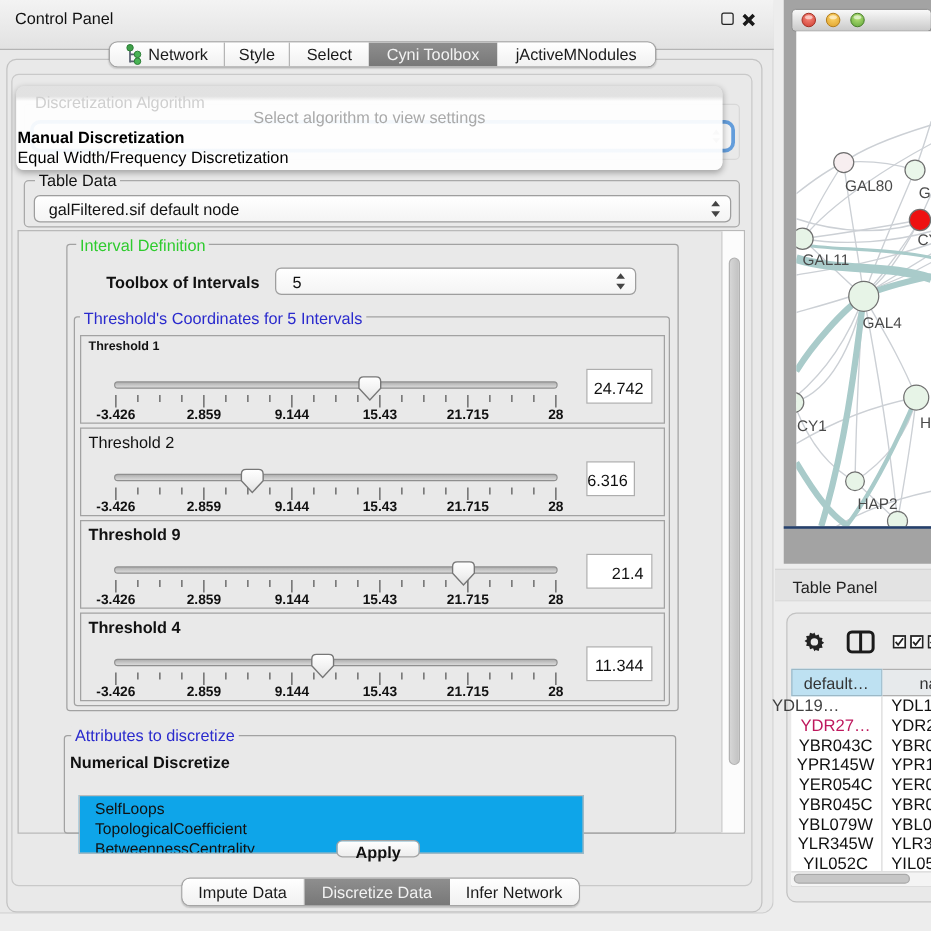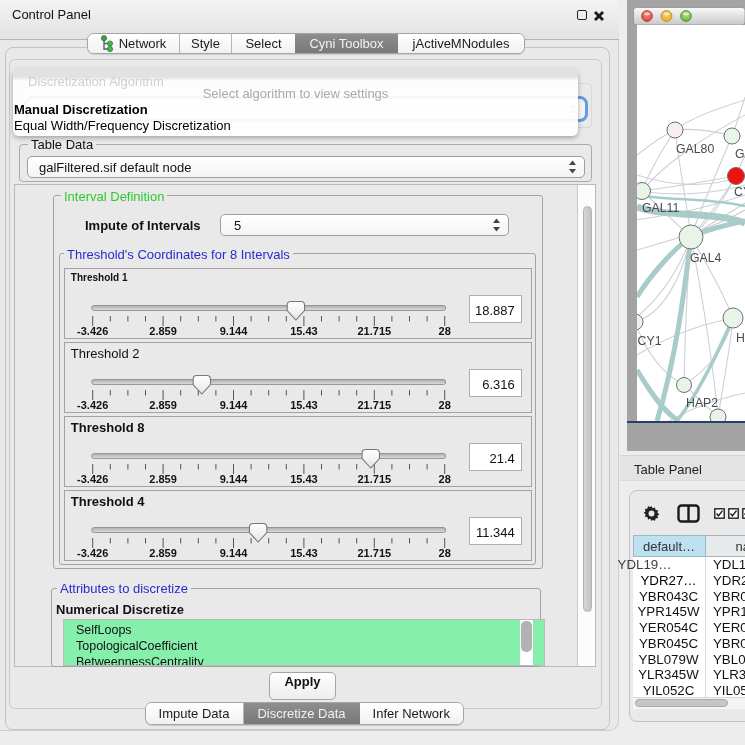--- a/index.html
+++ b/index.html
@@ -34,28 +34,28 @@
           <path d="M4.5,13.5 L8,9 L1,9 Z" fill="#444"></path>
         </svg></div>
 
   <div class="abs" style="left:14px;top:184px;width:581.5px;height:483px;border:1px solid #b9b9b9;background:#e9e9e9"></div>
   <div class="abs" style="left:577px;top:185px;width:18px;height:481px;background:#fcfcfc;border-left:1px solid #c9c9c9"></div>
   <div class="abs" style="left:582.5px;top:206px;width:9px;height:406px;background:linear-gradient(to right,#d6d6d6,#c2c2c2);border:1px solid #b2b2b2;border-radius:6px"></div>
 
   <div class="abs" style="left:52.5px;top:195px;width:490.5px;height:374px;border:1px solid #a2a2a2;border-radius:3px"></div>
   <div class="abs" style="left:61px;top:189px;font-size:13px;color:#2ecb2e;background:#e9e9e9;padding:0 3px">Interval Definition</div>
 
-  <div class="abs" style="left:85px;top:218px;font-weight:bold;font-size:13px;color:#111">Impute of Intervals</div>
+  <div class="abs" style="left:85px;top:218px;font-weight:bold;font-size:13px;color:#111">Toolbox of Intervals</div>
   <div class="abs" style="left:220px;top:214px;width:289px;height:22px;background:linear-gradient(#ffffff,#f4f4f4);border:1px solid #9e9e9e;border-radius:5px;font-size:13px;color:#111;line-height:21px;padding-left:13px">5<svg width="9" height="14" viewBox="0 0 9 14" style="position:absolute;right:7px;top:50%;margin-top:-7px">
 <path d="M4.5,0.5 L8,5 L1,5 Z" fill="#444"></path>
           <path d="M4.5,13.5 L8,9 L1,9 Z" fill="#444"></path>
         </svg></div>
 
   <div class="abs" style="left:59px;top:253px;width:477px;height:312px;border:1px solid #a2a2a2;border-radius:3px"></div>
-  <div class="abs" style="left:64px;top:247px;font-size:13px;color:#2a2acd;background:#e9e9e9;padding:0 3px">Threshold's Coordinates for 8 Intervals</div>
+  <div class="abs" style="left:64px;top:247px;font-size:13px;color:#2a2acd;background:#e9e9e9;padding:0 3px">Threshold's Coordinates for 5 Intervals</div>
 
 <div style="position:absolute;left:63.8px;top:268px;width:468px;height:71px;border:1px solid #a2a2a2;background:#e9e9e9">
 <svg width="470" height="73" style="position:absolute;left:0;top:0" viewBox="0 0 470 73">
           <defs>
             <linearGradient id="trk" x1="0" y1="0" x2="0" y2="1">
               <stop offset="0" stop-color="#ababab"></stop>
               <stop offset="0.5" stop-color="#c6c6c6"></stop>
               <stop offset="1" stop-color="#dedede"></stop>
             </linearGradient>
             <linearGradient id="thm" x1="0" y1="0" x2="0" y2="1">
@@ -88,21 +88,21 @@
           <line x1="379.70" y1="47" x2="379.70" y2="57" stroke="#555" stroke-width="1"></line>
           <text x="27.70" y="66" font-family="&quot;Liberation Sans&quot;, sans-serif" font-size="11" font-weight="bold" fill="#111" text-anchor="middle">-3.426</text>
           <text x="98.10" y="66" font-family="&quot;Liberation Sans&quot;, sans-serif" font-size="11" font-weight="bold" fill="#111" text-anchor="middle">2.859</text>
           <text x="168.50" y="66" font-family="&quot;Liberation Sans&quot;, sans-serif" font-size="11" font-weight="bold" fill="#111" text-anchor="middle">9.144</text>
           <text x="238.90" y="66" font-family="&quot;Liberation Sans&quot;, sans-serif" font-size="11" font-weight="bold" fill="#111" text-anchor="middle">15.43</text>
           <text x="309.30" y="66" font-family="&quot;Liberation Sans&quot;, sans-serif" font-size="11" font-weight="bold" fill="#111" text-anchor="middle">21.715</text>
           <text x="379.70" y="66" font-family="&quot;Liberation Sans&quot;, sans-serif" font-size="11" font-weight="bold" fill="#111" text-anchor="middle">28</text>
           <path d="M222.17,36.3 Q222.17,32.5 225.97,32.5 L235.77,32.5 Q239.57,32.5 239.57,36.3 L239.57,41.5 L230.87,51 L222.17,41.5 Z" fill="url(#thm)" stroke="#777" stroke-width="1.1"></path>
         </svg>
 <div style="position:absolute;left:6px;top:3px;font-weight:bold;font-size:10px;color:#111">Threshold 1</div>
-<div style="position:absolute;left:404px;top:26px;width:53px;height:28px;background:#fff;border:1px solid #aeaeae;font-size:13px;color:#111;text-align:right;padding:0 6px 0 0;line-height:29px">18.887</div>
+<div style="position:absolute;left:404px;top:26px;width:53px;height:28px;background:#fff;border:1px solid #aeaeae;font-size:13px;color:#111;text-align:right;padding:0 6px 0 0;line-height:29px">24.742</div>
 </div>
 <div style="position:absolute;left:63.8px;top:341.5px;width:468px;height:71px;border:1px solid #a2a2a2;background:#e9e9e9">
 <svg width="470" height="73" style="position:absolute;left:0;top:0" viewBox="0 0 470 73">
           <defs>
             <linearGradient id="trk" x1="0" y1="0" x2="0" y2="1">
               <stop offset="0" stop-color="#ababab"></stop>
               <stop offset="0.5" stop-color="#c6c6c6"></stop>
               <stop offset="1" stop-color="#dedede"></stop>
             </linearGradient>
             <linearGradient id="thm" x1="0" y1="0" x2="0" y2="1">
@@ -135,21 +135,21 @@
           <line x1="379.70" y1="47" x2="379.70" y2="57" stroke="#555" stroke-width="1"></line>
           <text x="27.70" y="66" font-family="&quot;Liberation Sans&quot;, sans-serif" font-size="11" font-weight="bold" fill="#111" text-anchor="middle">-3.426</text>
           <text x="98.10" y="66" font-family="&quot;Liberation Sans&quot;, sans-serif" font-size="11" font-weight="bold" fill="#111" text-anchor="middle">2.859</text>
           <text x="168.50" y="66" font-family="&quot;Liberation Sans&quot;, sans-serif" font-size="11" font-weight="bold" fill="#111" text-anchor="middle">9.144</text>
           <text x="238.90" y="66" font-family="&quot;Liberation Sans&quot;, sans-serif" font-size="11" font-weight="bold" fill="#111" text-anchor="middle">15.43</text>
           <text x="309.30" y="66" font-family="&quot;Liberation Sans&quot;, sans-serif" font-size="11" font-weight="bold" fill="#111" text-anchor="middle">21.715</text>
           <text x="379.70" y="66" font-family="&quot;Liberation Sans&quot;, sans-serif" font-size="11" font-weight="bold" fill="#111" text-anchor="middle">28</text>
           <path d="M128.12,36.3 Q128.12,32.5 131.92,32.5 L141.72,32.5 Q145.52,32.5 145.52,36.3 L145.52,41.5 L136.82,51 L128.12,41.5 Z" fill="url(#thm)" stroke="#777" stroke-width="1.1"></path>
         </svg>
 <div style="position:absolute;left:6px;top:3px;font-weight:normal;font-size:13px;color:#111">Threshold 2</div>
-<div style="position:absolute;left:404px;top:26px;width:53px;height:28px;background:#fff;border:1px solid #aeaeae;font-size:13px;color:#111;text-align:right;padding:0 6px 0 0;line-height:29px">6.316</div>
+<div style="position:absolute;left:404px;top:26px;width:39px;height:28px;background:#fff;border:1px solid #aeaeae;font-size:13px;color:#111;text-align:right;padding:0 6px 0 0;line-height:29px">6.316</div>
 </div>
 <div style="position:absolute;left:63.8px;top:415.5px;width:468px;height:71px;border:1px solid #a2a2a2;background:#e9e9e9">
 <svg width="470" height="73" style="position:absolute;left:0;top:0" viewBox="0 0 470 73">
           <defs>
             <linearGradient id="trk" x1="0" y1="0" x2="0" y2="1">
               <stop offset="0" stop-color="#ababab"></stop>
               <stop offset="0.5" stop-color="#c6c6c6"></stop>
               <stop offset="1" stop-color="#dedede"></stop>
             </linearGradient>
             <linearGradient id="thm" x1="0" y1="0" x2="0" y2="1">
@@ -181,21 +181,21 @@
           <line x1="362.10" y1="47" x2="362.10" y2="52.5" stroke="#555" stroke-width="1"></line>
           <line x1="379.70" y1="47" x2="379.70" y2="57" stroke="#555" stroke-width="1"></line>
           <text x="27.70" y="66" font-family="&quot;Liberation Sans&quot;, sans-serif" font-size="11" font-weight="bold" fill="#111" text-anchor="middle">-3.426</text>
           <text x="98.10" y="66" font-family="&quot;Liberation Sans&quot;, sans-serif" font-size="11" font-weight="bold" fill="#111" text-anchor="middle">2.859</text>
           <text x="168.50" y="66" font-family="&quot;Liberation Sans&quot;, sans-serif" font-size="11" font-weight="bold" fill="#111" text-anchor="middle">9.144</text>
           <text x="238.90" y="66" font-family="&quot;Liberation Sans&quot;, sans-serif" font-size="11" font-weight="bold" fill="#111" text-anchor="middle">15.43</text>
           <text x="309.30" y="66" font-family="&quot;Liberation Sans&quot;, sans-serif" font-size="11" font-weight="bold" fill="#111" text-anchor="middle">21.715</text>
           <text x="379.70" y="66" font-family="&quot;Liberation Sans&quot;, sans-serif" font-size="11" font-weight="bold" fill="#111" text-anchor="middle">28</text>
           <path d="M297.07,36.3 Q297.07,32.5 300.87,32.5 L310.67,32.5 Q314.47,32.5 314.47,36.3 L314.47,41.5 L305.77,51 L297.07,41.5 Z" fill="url(#thm)" stroke="#777" stroke-width="1.1"></path>
         </svg>
-<div style="position:absolute;left:6px;top:3px;font-weight:bold;font-size:13px;color:#111">Threshold 8</div>
+<div style="position:absolute;left:6px;top:3px;font-weight:bold;font-size:13px;color:#111">Threshold 9</div>
 <div style="position:absolute;left:404px;top:26px;width:53px;height:28px;background:#fff;border:1px solid #aeaeae;font-size:13px;color:#111;text-align:right;padding:0 6px 0 0;line-height:29px">21.4</div>
 </div>
 <div style="position:absolute;left:63.8px;top:489.5px;width:468px;height:71px;border:1px solid #a2a2a2;background:#e9e9e9">
 <svg width="470" height="73" style="position:absolute;left:0;top:0" viewBox="0 0 470 73">
           <defs>
             <linearGradient id="trk" x1="0" y1="0" x2="0" y2="1">
               <stop offset="0" stop-color="#ababab"></stop>
               <stop offset="0.5" stop-color="#c6c6c6"></stop>
               <stop offset="1" stop-color="#dedede"></stop>
             </linearGradient>
@@ -235,27 +235,27 @@
           <text x="379.70" y="66" font-family="&quot;Liberation Sans&quot;, sans-serif" font-size="11" font-weight="bold" fill="#111" text-anchor="middle">28</text>
           <path d="M184.44,36.3 Q184.44,32.5 188.24,32.5 L198.04,32.5 Q201.84,32.5 201.84,36.3 L201.84,41.5 L193.14,51 L184.44,41.5 Z" fill="url(#thm)" stroke="#777" stroke-width="1.1"></path>
         </svg>
 <div style="position:absolute;left:6px;top:3px;font-weight:bold;font-size:13px;color:#111">Threshold 4</div>
 <div style="position:absolute;left:404px;top:26px;width:53px;height:28px;background:#fff;border:1px solid #aeaeae;font-size:13px;color:#111;text-align:right;padding:0 6px 0 0;line-height:29px">11.344</div>
 </div>
 
   <div class="abs" style="left:51px;top:588px;width:490px;height:79px;border:1px solid #a2a2a2;border-radius:3px"></div>
   <div class="abs" style="left:57px;top:581px;font-size:13px;color:#2a2acd;background:#e9e9e9;padding:0 3px">Attributes to discretize</div>
   <div class="abs" style="left:56px;top:602px;font-weight:bold;font-size:13px;color:#111">Numerical Discretize</div>
-  <div class="abs" style="left:63px;top:619px;width:482px;height:47px;background:#86efac;border:1px solid #bbb;overflow:hidden">
+  <div class="abs" style="left:63px;top:636px;width:404px;height:47px;background:#0ea5e9;border:1px solid #bbb;overflow:hidden">
     <div style="font-size:12.5px;color:#111;padding:2px 0 0 12px;line-height:16px">SelfLoops<br>TopologicalCoefficient<br>BetweennessCentrality</div>
     <div class="abs" style="left:456px;top:0px;width:13px;height:47px;background:#fff"></div>
     <div class="abs" style="left:456.5px;top:1px;width:11.5px;height:31px;background:#b2b2b2;border-radius:5px"></div>
   </div>
 
-  <div class="abs" style="left:269px;top:672px;width:67px;height:28px;background:linear-gradient(#ffffff,#ededed);border:1px solid #a5a5a5;border-radius:5px;text-align:center;font-weight:bold;font-size:13px;color:#111;line-height:18px">Apply</div>
+  <div class="abs" style="left:269px;top:672px;width:67px;height:14px;background:linear-gradient(#ffffff,#ededed);border:1px solid #a5a5a5;border-radius:5px;text-align:center;font-weight:bold;font-size:13px;color:#111;line-height:18px">Apply</div>
 
   <div class="abs" style="left:144.5px;top:702px;width:319.5px;height:23px;border:1px solid #a5a5a5;border-radius:7px;background:#fff;display:flex;overflow:hidden;box-shadow:0 1px 1px rgba(0,0,0,0.15)">
     <div style="flex:0 0 98px;display:flex;align-items:center;justify-content:center;font-size:13px;color:#1a1a1a;border-right:1px solid #b5b5b5;background:linear-gradient(#ffffff,#f1f1f1)">Impute Data</div>
     <div style="flex:0 0 116px;display:flex;align-items:center;justify-content:center;font-size:13px;color:#f2f2f2;background:linear-gradient(#8e8e8e,#787878)">Discretize Data</div>
     <div style="flex:1;display:flex;align-items:center;justify-content:center;font-size:13px;color:#1a1a1a;background:linear-gradient(#ffffff,#f1f1f1)">Infer Network</div>
   </div>
 
   <div class="abs" style="left:87px;top:32.5px;width:438px;height:21px;border:1px solid #a5a5a5;border-radius:7px;background:#fff;display:flex;overflow:hidden;box-shadow:0 1px 1px rgba(0,0,0,0.12)">
     <div style="flex:0 0 92px;display:flex;align-items:center;justify-content:center;gap:5px;font-size:13px;color:#1a1a1a;border-right:1px solid #b5b5b5;background:linear-gradient(#ffffff,#f1f1f1)">
           <svg width="13" height="17" viewBox="0 0 13 17">
@@ -390,21 +390,21 @@
 <rect x="0.8" y="0.8" width="9.4" height="9.4" fill="#fff" stroke="#222" stroke-width="1.4"></rect>
 <path d="M2.5,5.5 L4.5,7.8 L8.5,2.6" fill="none" stroke="#222" stroke-width="1.4"></path>
     </svg>
 
 <div class="abs" style="left:632.5px;top:534.5px;width:113px;height:174.5px;background:#fff;border-bottom:1px solid #8f8f8f;overflow:hidden"></div>
 <div class="abs" style="left:632.5px;top:534.5px;width:73px;height:22.5px;background:#bee1f2;border:1px solid #9cb9c7;font-size:13px;color:#333;text-align:center;line-height:21px">default…</div>
 <div class="abs" style="left:705.5px;top:534.5px;width:40px;height:22.5px;background:#e7eaec;border-top:1px solid #b0b0b0;border-bottom:1px solid #b0b0b0;font-size:13px;color:#333;line-height:21px;padding-left:30px;overflow:hidden">na</div>
 <div class="abs" style="left:705px;top:557px;width:1px;height:140px;background:#dadada"></div>
 <div style="position:absolute;left:608px;top:557.0px;width:73px;height:15.75px;font-size:13.3px;color:#404040;text-align:center;line-height:15.7px;overflow:hidden">YDL19…</div>
     <div style="position:absolute;left:713px;top:557.0px;width:45px;height:15.75px;font-size:13.3px;color:#111;line-height:15.7px;overflow:hidden">YDL194W</div>
-    <div style="position:absolute;left:632px;top:572.8px;width:73px;height:15.75px;font-size:13.3px;color:#000000;text-align:center;line-height:15.7px;overflow:hidden">YDR27…</div>
+    <div style="position:absolute;left:632px;top:572.8px;width:73px;height:15.75px;font-size:13.3px;color:#be185d;text-align:center;line-height:15.7px;overflow:hidden">YDR27…</div>
     <div style="position:absolute;left:713px;top:572.8px;width:45px;height:15.75px;font-size:13.3px;color:#111;line-height:15.7px;overflow:hidden">YDR277C</div>
     <div style="position:absolute;left:632px;top:588.5px;width:73px;height:15.75px;font-size:13.3px;color:#111;text-align:center;line-height:15.7px;overflow:hidden">YBR043C</div>
     <div style="position:absolute;left:713px;top:588.5px;width:45px;height:15.75px;font-size:13.3px;color:#111;line-height:15.7px;overflow:hidden">YBR043C</div>
     <div style="position:absolute;left:632px;top:604.2px;width:73px;height:15.75px;font-size:13.3px;color:#111;text-align:center;line-height:15.7px;overflow:hidden">YPR145W</div>
     <div style="position:absolute;left:713px;top:604.2px;width:45px;height:15.75px;font-size:13.3px;color:#111;line-height:15.7px;overflow:hidden">YPR145W</div>
     <div style="position:absolute;left:632px;top:620.0px;width:73px;height:15.75px;font-size:13.3px;color:#111;text-align:center;line-height:15.7px;overflow:hidden">YER054C</div>
     <div style="position:absolute;left:713px;top:620.0px;width:45px;height:15.75px;font-size:13.3px;color:#111;line-height:15.7px;overflow:hidden">YER054C</div>
     <div style="position:absolute;left:632px;top:635.8px;width:73px;height:15.75px;font-size:13.3px;color:#111;text-align:center;line-height:15.7px;overflow:hidden">YBR045C</div>
     <div style="position:absolute;left:713px;top:635.8px;width:45px;height:15.75px;font-size:13.3px;color:#111;line-height:15.7px;overflow:hidden">YBR045C</div>
     <div style="position:absolute;left:632px;top:651.5px;width:73px;height:15.75px;font-size:13.3px;color:#111;text-align:center;line-height:15.7px;overflow:hidden">YBL079W</div>

